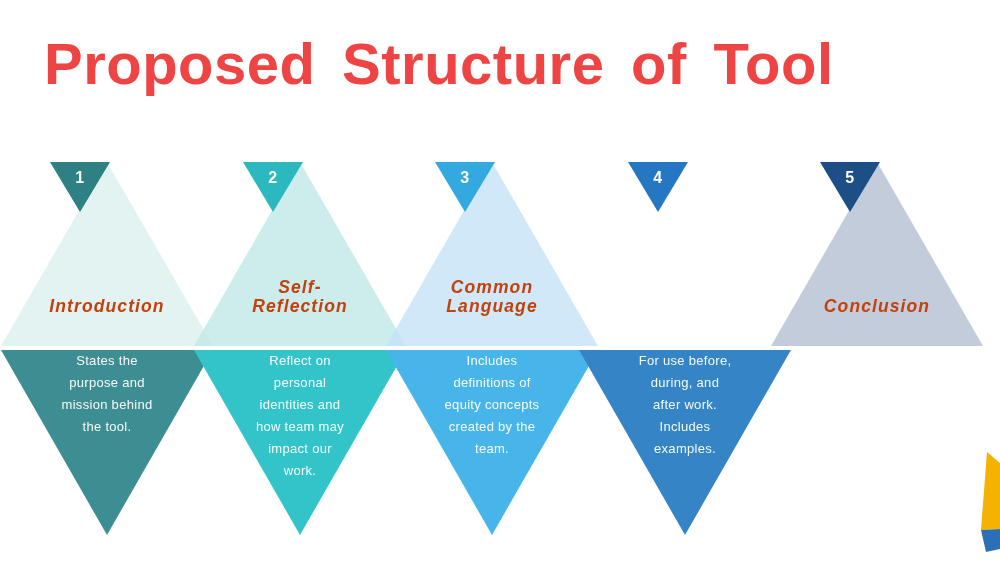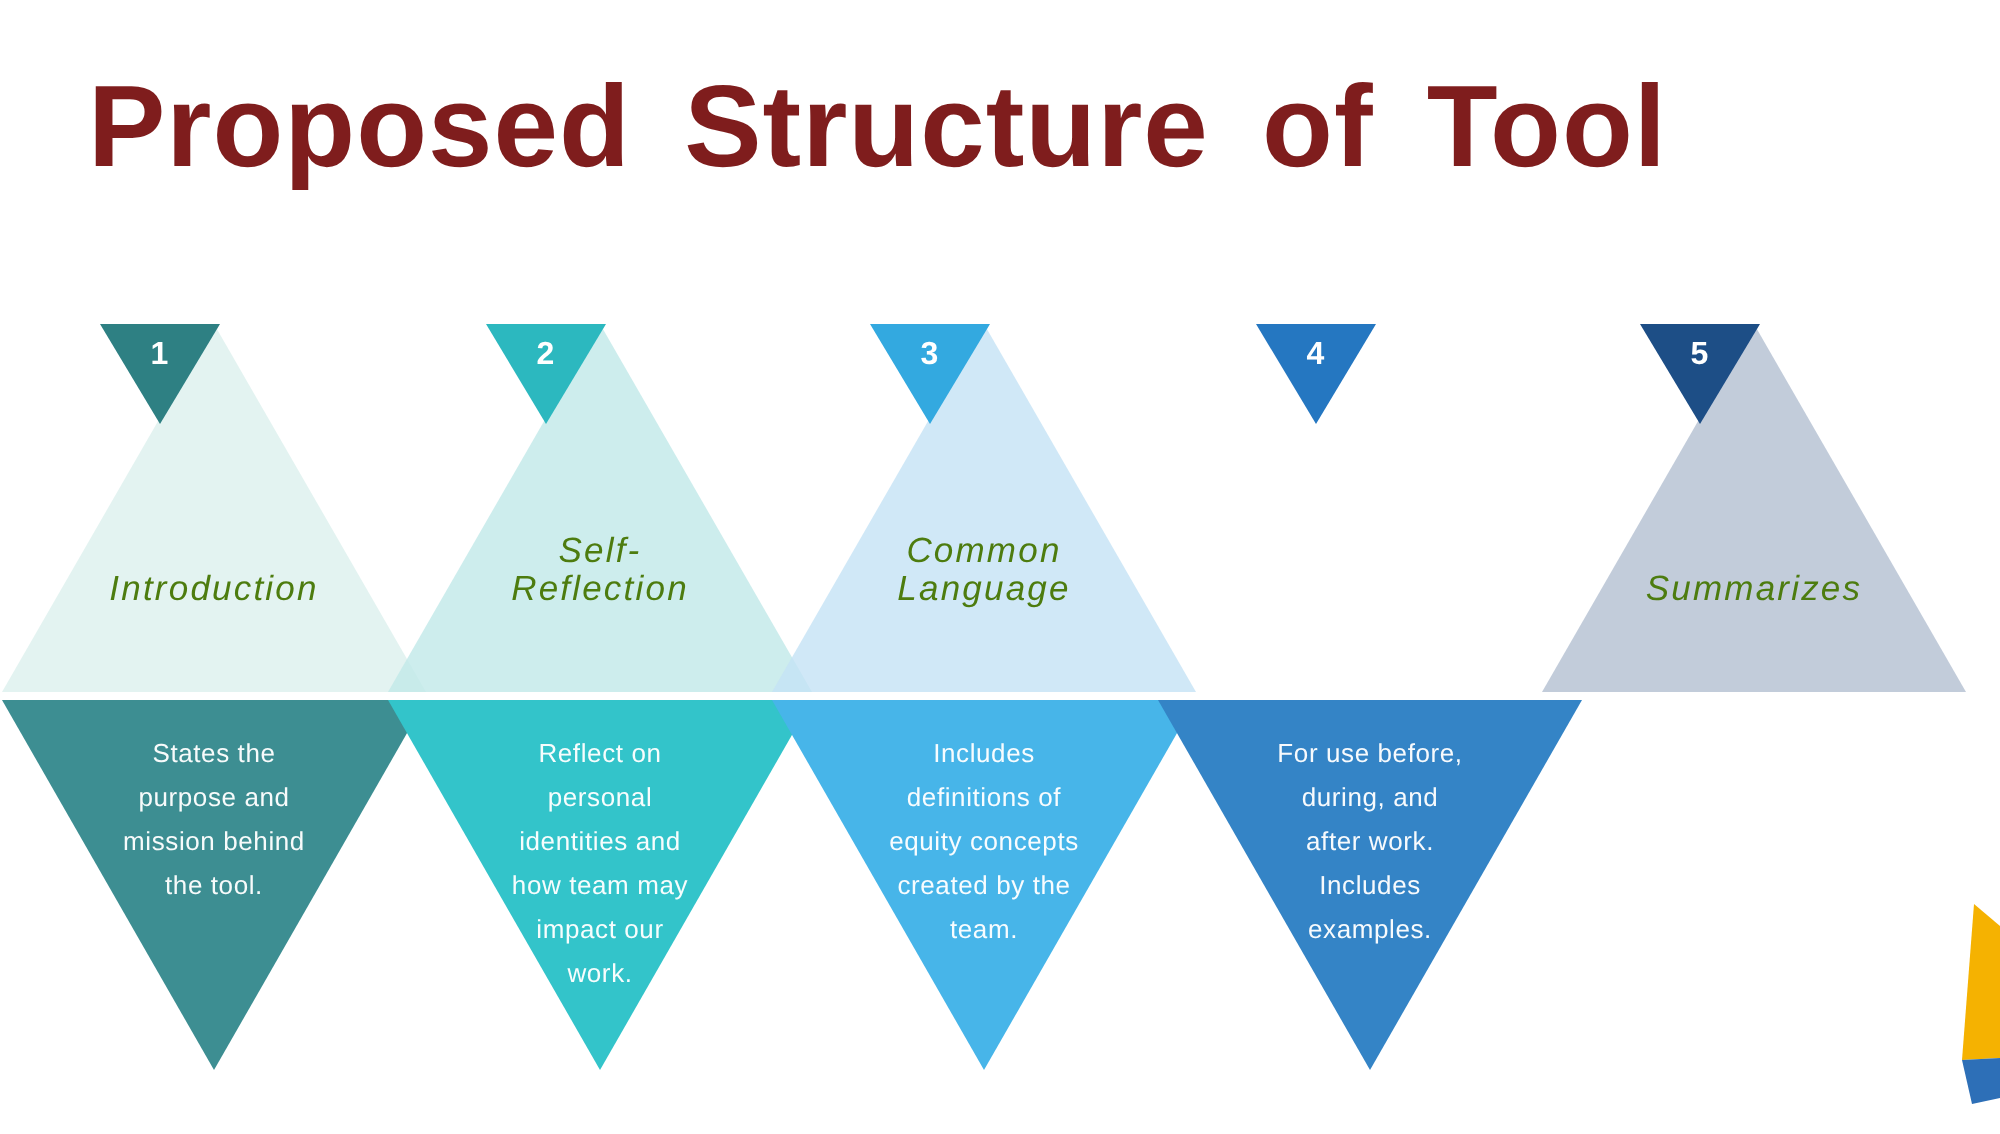--- a/index.html
+++ b/index.html
@@ -17,31 +17,31 @@
   .diamond{
     position:absolute;top:162px;width:212px;height:373px;
   }
   .upper-triangle{
     position:absolute;top:0;left:0;width:212px;height:184px;
     clip-path:polygon(50% 0,100% 100%,0 100%);
     background:var(--upper);
     display:flex;align-items:flex-end;justify-content:center;
   }
   .step-title{
-    margin:0;padding-bottom:42px;
+    margin:0;padding-bottom:30px;
     font-style:italic;font-size:17.5px;line-height:19px;letter-spacing:1.1px;
-    color:#4d7c0f;text-align:center;white-space:pre-line;font-weight:normal;
+    color:#c2410c;text-align:center;white-space:pre-line;font-weight:bold;
   }
   .lower-triangle{
     position:absolute;top:188px;left:0;width:212px;height:185px;
     clip-path:polygon(0 0,100% 0,50% 100%);
     background:var(--lower);
   }
   .step-description{
-    margin:0;padding-top:16px;
+    margin:0;
     font-size:13px;line-height:22px;letter-spacing:0.3px;
     color:rgba(255,255,255,0.96);text-align:center;white-space:pre-line;
   }
   .num-triangle{
     position:absolute;top:0;left:49px;width:60px;height:50px;
     clip-path:polygon(0 0,100% 0,50% 100%);
     background:var(--badge);
     text-align:center;
   }
   .step-number{
@@ -49,21 +49,21 @@
     font-size:16px;font-weight:bold;color:#ffffff;letter-spacing:0.5px;
   }
   
   .corner-graphic{
     position:absolute;left:970px;top:445px;width:30px;height:122px;
   }
 </style>
 </head>
 <body>
 
-<h1 class="page-title" style="color: #7f1d1d;">Proposed Structure of Tool</h1>
+<h1 class="page-title" style="color: #ef4444;">Proposed Structure of Tool</h1>
 
 <div class="diamond" style="left: 1px; --badge: #2e8083; --upper: rgba(220,240,238,0.8); --lower: #3d8e92;">
   <div class="upper-triangle">
     <h2 class="step-title">Introduction</h2>
   </div>
   <div class="lower-triangle">
     <p class="step-description">States the
 purpose and
 mission behind
 the tool.</p>
@@ -116,21 +116,21 @@
 Includes
 examples.</p>
   </div>
   <div class="num-triangle">
     <span class="step-number">4</span>
   </div>
 </div>
 
 <div class="diamond" style="left: 771px; --badge: #1d4e86; --upper: rgba(179,191,209,0.8); --lower: #1e5695;">
   <div class="upper-triangle">
-    <h2 class="step-title">Summarizes</h2>
+    <h2 class="step-title">Conclusion</h2>
   </div>
   <div class="num-triangle">
     <span class="step-number">5</span>
   </div>
 </div>
 
 <svg class="corner-graphic" viewBox="0 0 30 122" aria-hidden="true">
   <polygon points="17,7 30,18 30,84 11,85" fill="#f5b201"></polygon>
   <polygon points="11,85 30,84 30,104 16,107" fill="#2d6fb7"></polygon>
 </svg>

